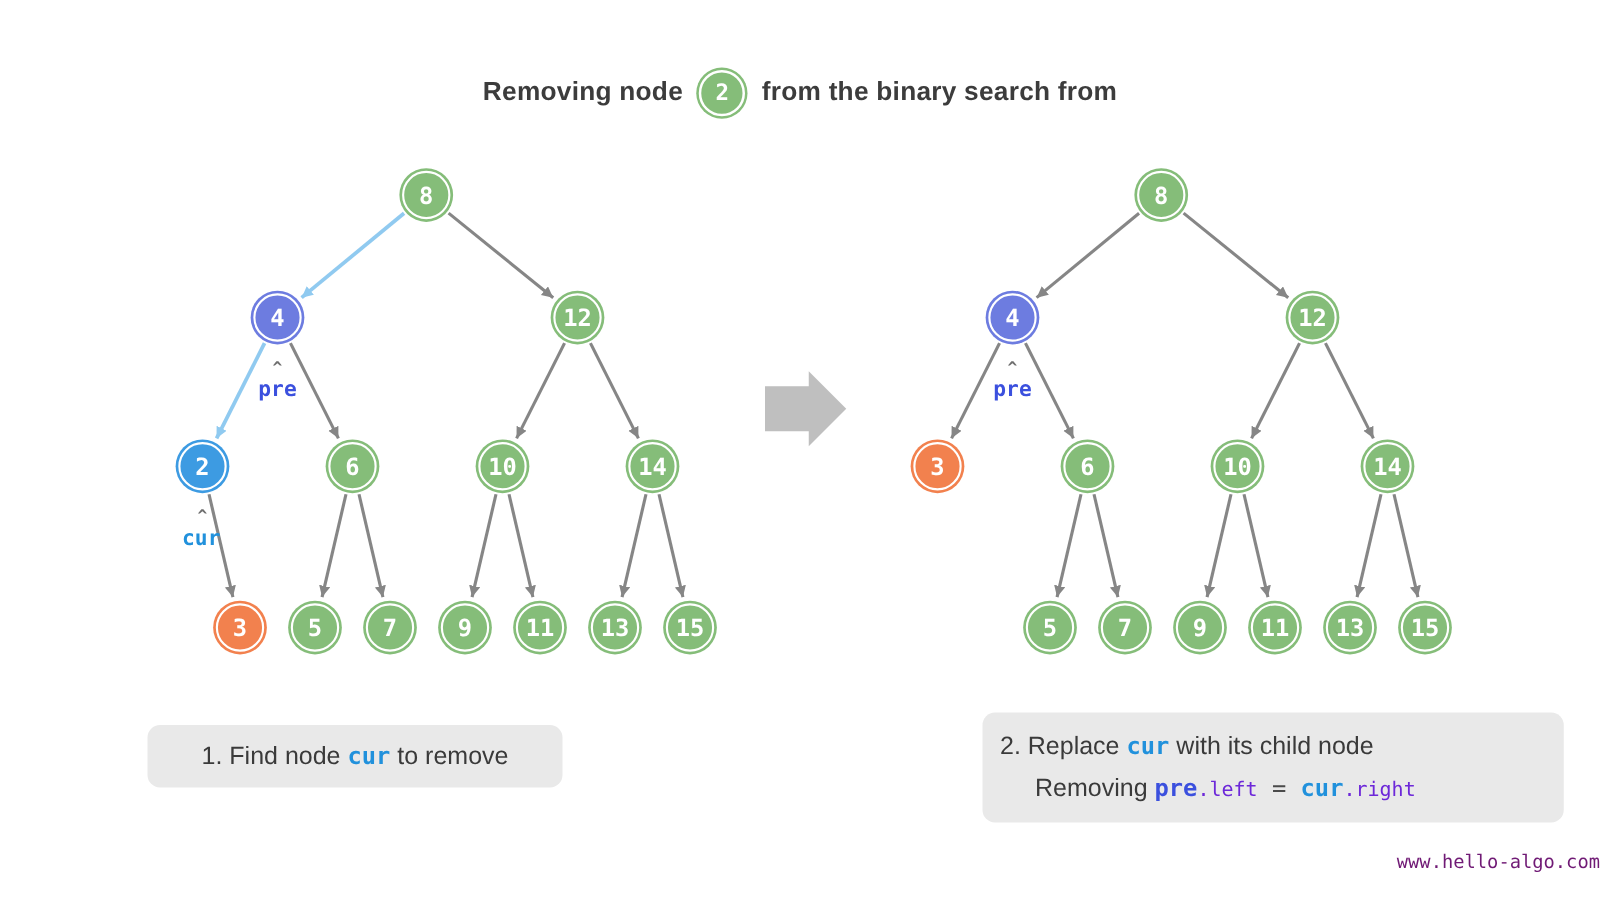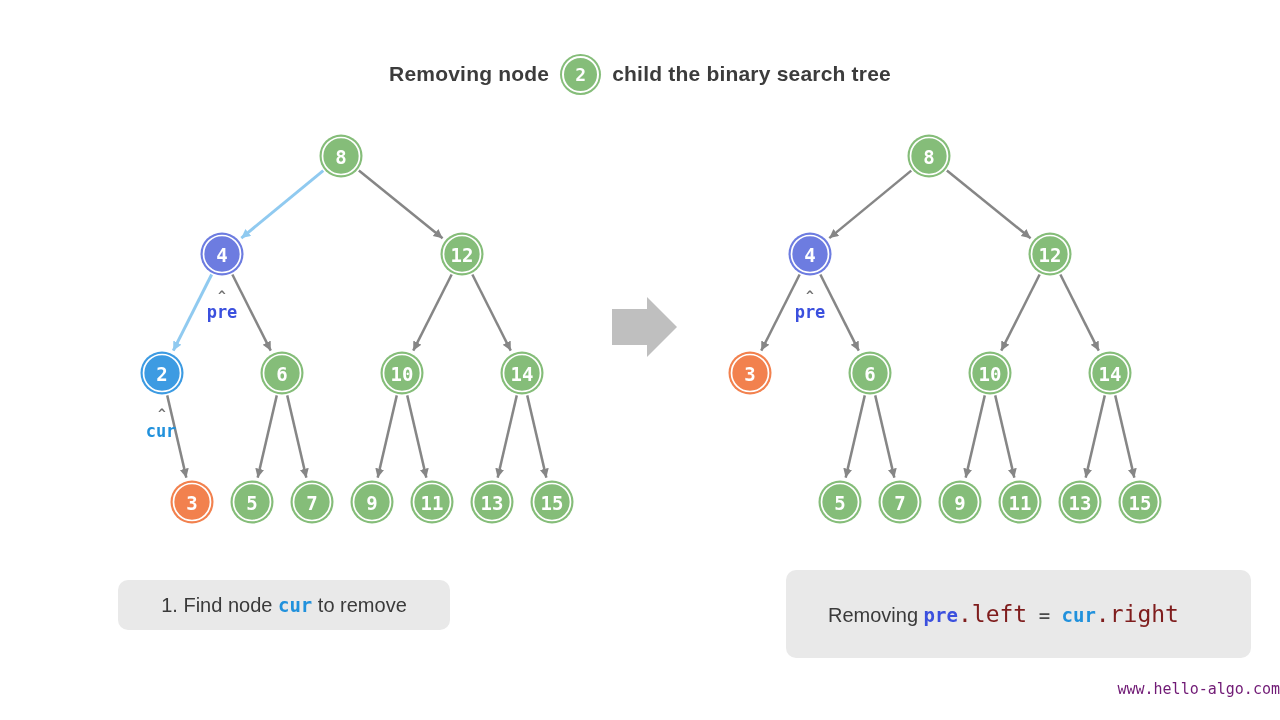--- a/index.html
+++ b/index.html
@@ -31,38 +31,38 @@
   .caption{
     position:absolute;background:#E9E9E9;border-radius:10px;
     color:#3A3A3A;font-size:20px;
     display:flex;flex-direction:column;justify-content:center;
   }
   .caption .line{white-space:pre;line-height:34px;}
   .cap-center{align-items:center;}
   .seg-plain{color:#3A3A3A;}
   .seg-cur{font-family:"DejaVu Sans Mono", monospace;font-weight:bold;font-size:19px;color:#2191DC;}
   .seg-pre{font-family:"DejaVu Sans Mono", monospace;font-weight:bold;font-size:19px;color:#3B50DE;}
-  .seg-code{font-family:"DejaVu Sans Mono", monospace;font-size:23px;color:#7f1d1d;}
+  .seg-code{font-family:"DejaVu Sans Mono", monospace;font-size:16px;color:#6d28d9;}
   .seg-eq{font-family:"DejaVu Sans Mono", monospace;font-size:19px;color:#4A4A4A;}
   .indent{margin-left:28px;}
   
   .watermark{
     position:absolute;right:48px;top:680px;
     font-family:"DejaVu Sans Mono", monospace;font-size:15px;color:#701a75;
   }
 </style>
 </head>
 <body>
 
 <div class="stage">
 
   <div class="title-row">
     <span class="title-text">Removing node</span>
     <span class="node-badge" id="title-badge" style="background: rgb(133, 189, 121); box-shadow: rgb(133, 189, 121) 0px 0px 0px 2px;">2</span>
-    <span class="title-text">child the binary search tree</span>
+    <span class="title-text">from the binary search from</span>
   </div>
 
   <svg class="canvas" id="diagram" width="1280" height="720" viewBox="0 0 1280 720">
       <defs>
         <marker id="arrow-gray" markerUnits="userSpaceOnUse" markerWidth="12" markerHeight="12" refX="9" refY="4.5" orient="auto">
           <path d="M0,0 L9,4.5 L0,9 Z" fill="#868686"></path>
         </marker>
         <marker id="arrow-blue" markerUnits="userSpaceOnUse" markerWidth="12" markerHeight="12" refX="9" refY="4.5" orient="auto">
           <path d="M0,0 L9,4.5 L0,9 Z" fill="#90CAF0"></path>
         </marker>
@@ -239,18 +239,19 @@
       </g>
       <polygon points="612,309 647,309 647,297 677,327 647,357 647,345 612,345" fill="#BFBFBF"></polygon>
     </svg>
 
   <div class="caption cap-center" style="left:118px;top:580px;width:332px;height:50px;">
       <div class="line"><span class="seg-plain">1. Find node </span><span class="seg-cur">cur</span><span class="seg-plain"> to remove</span></div>
     </div>
 
 
   <div class="caption" style="left:786px;top:570px;width:451px;height:88px;padding-left:14px;">
+      <div class="line"><span class="seg-plain">2. Replace </span><span class="seg-cur">cur</span><span class="seg-plain"> with its child node</span></div>
       <div class="line indent"><span class="seg-plain">Removing </span><span class="seg-pre">pre</span><span class="seg-code">.left</span><span class="seg-eq"> = </span><span class="seg-cur">cur</span><span class="seg-code">.right</span></div>
     </div>
 
   <div class="watermark">www.hello-algo.com</div>
 
 </div>
 
 </body></html>

